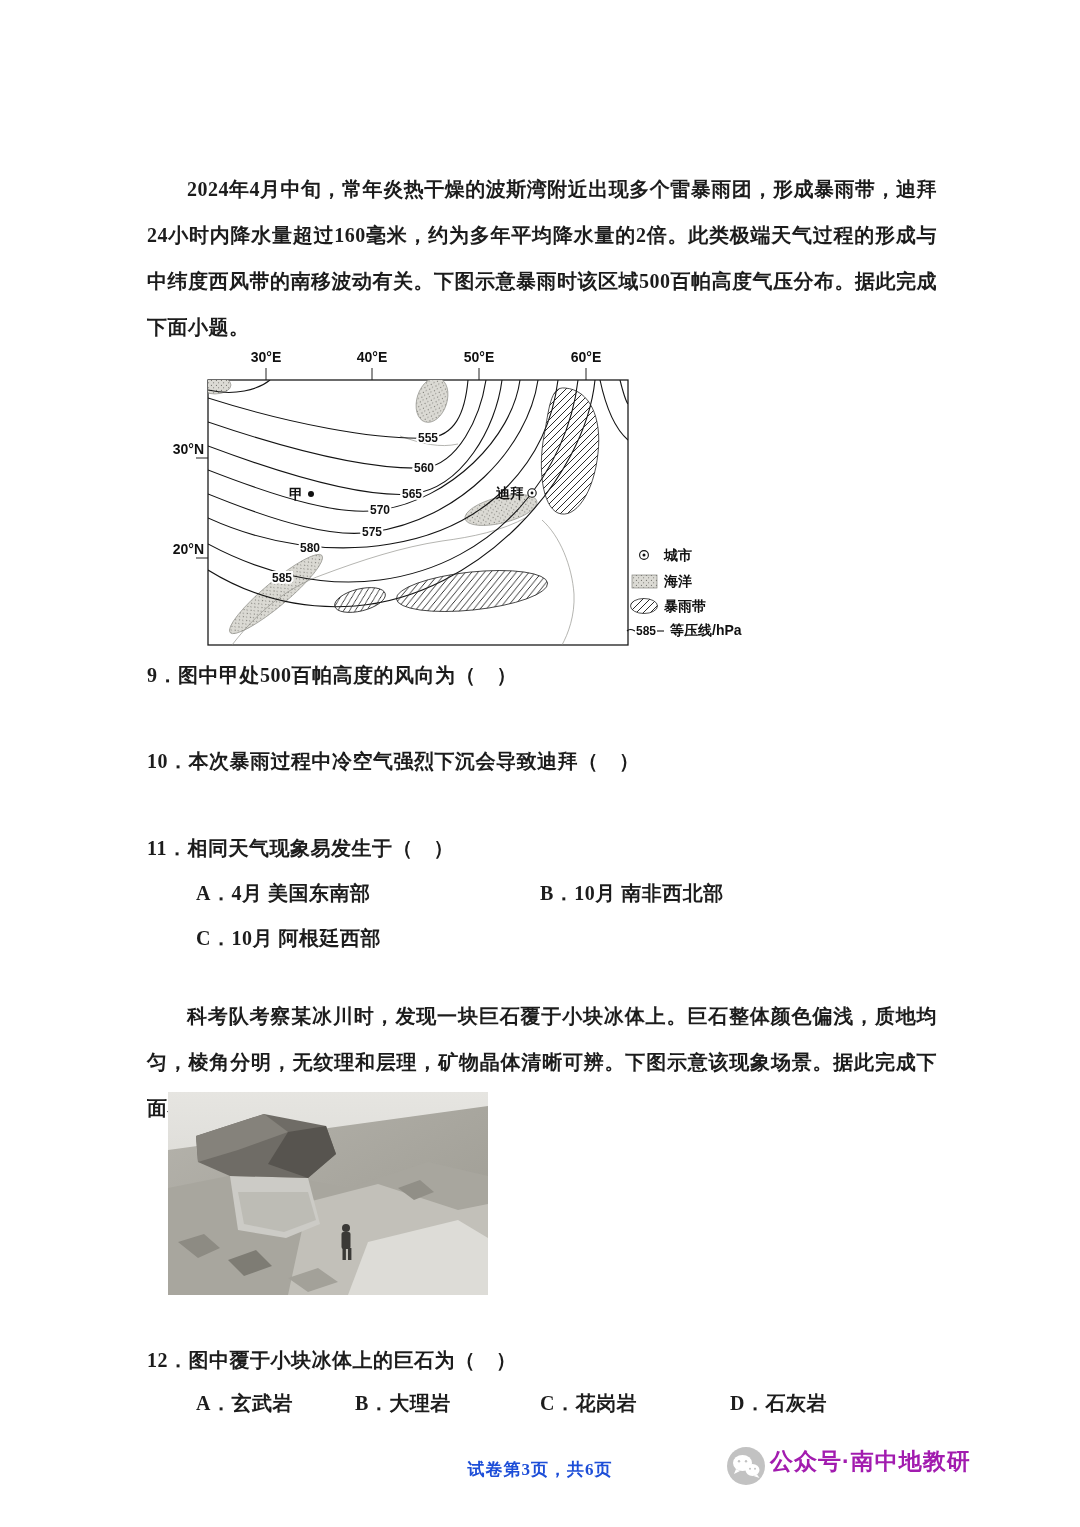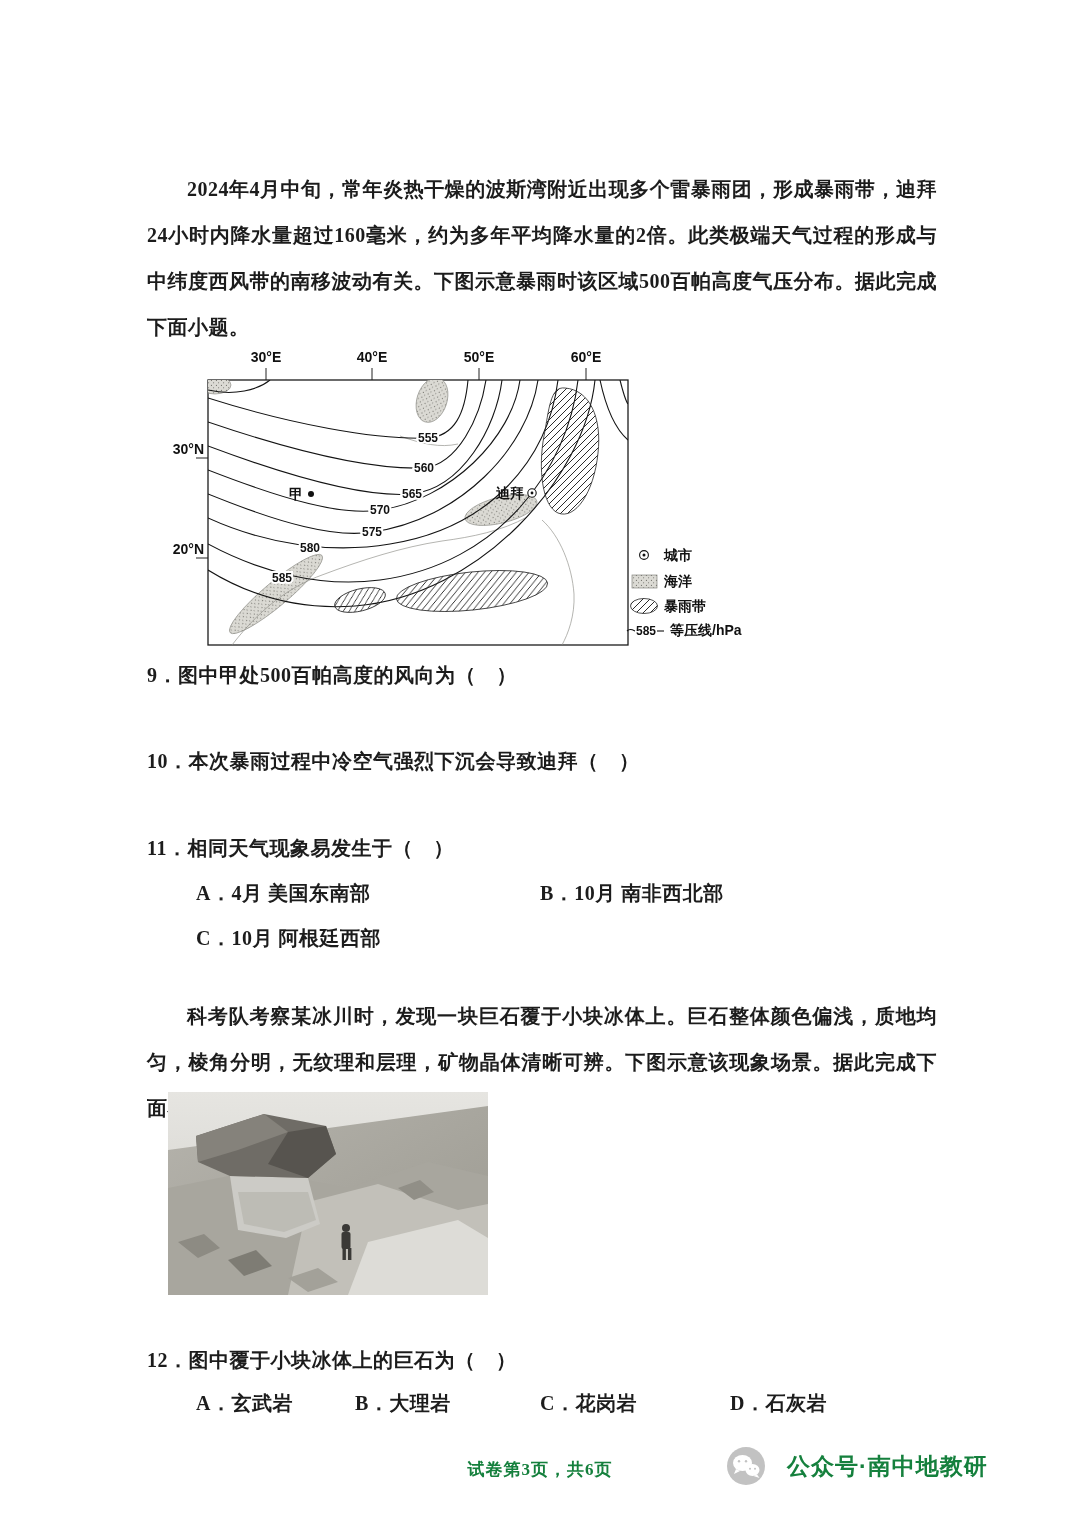--- a/index.html
+++ b/index.html
@@ -53,27 +53,27 @@
     paint-order:stroke;stroke:#ffffff;stroke-width:4px;
     text-anchor:middle;
   }
   .coast{fill:none;stroke:#8a8a85;stroke-width:0.8;opacity:0.8;}
   .cn-label{font-size:14px;fill:#111;font-family:"Liberation Serif","DejaVu Serif",serif;}
   .legend-label{font-size:14px;fill:#111;font-family:"Liberation Serif","DejaVu Serif",serif;}
   .footer-center{
     width:100%;
     text-align:center;
     font-size:17px;
-    color:#15803d;
+    color:#1d4ed8;
     letter-spacing:1px;
   }
   .watermark{
-    display:flex;align-items:center;gap:21px;
+    display:flex;gap:4px;
     font-family:"Liberation Sans","DejaVu Sans",sans-serif;
-    color:#15803d;font-size:23px;letter-spacing:1px;
+    color:#a21caf;font-size:23px;letter-spacing:1px;
   }
 </style>
 </head>
 <body>
 
 <div class="page">
 
   <div class="abs para" style="left:147px;top:166px;width:790px;">2024年4月中旬，常年炎热干燥的波斯湾附近出现多个雷暴雨团，形成暴雨带，迪拜24小时内降水量超过160毫米，约为多年平均降水量的2倍。此类极端天气过程的形成与中纬度西风带的南移波动有关。下图示意暴雨时该区域500百帕高度气压分布。据此完成下面小题。</div>
 
   <div class="abs" style="left:170px;top:344px;width:610px;height:312px;">

